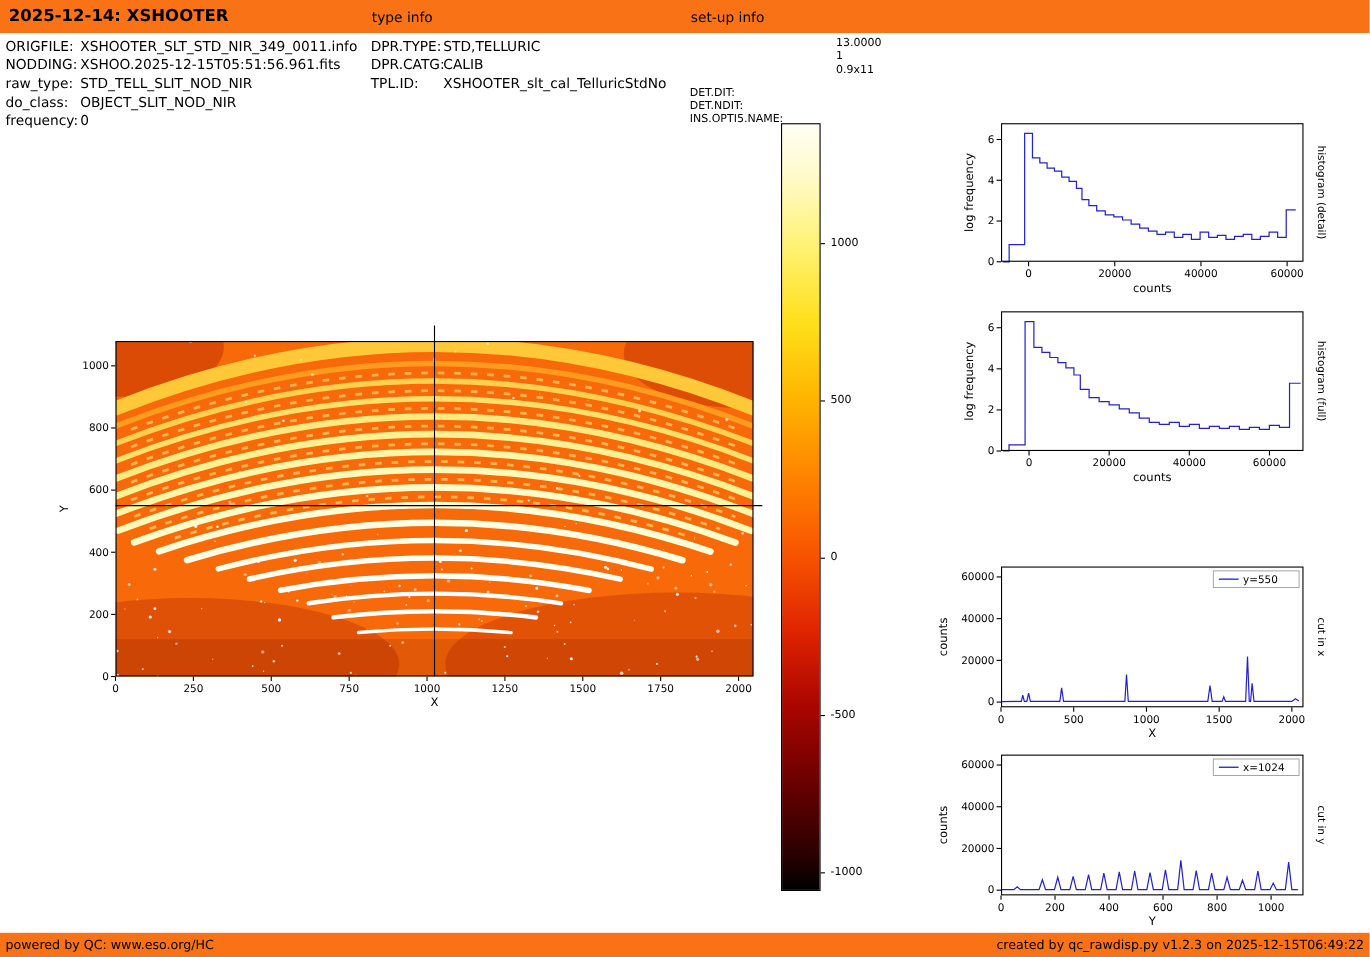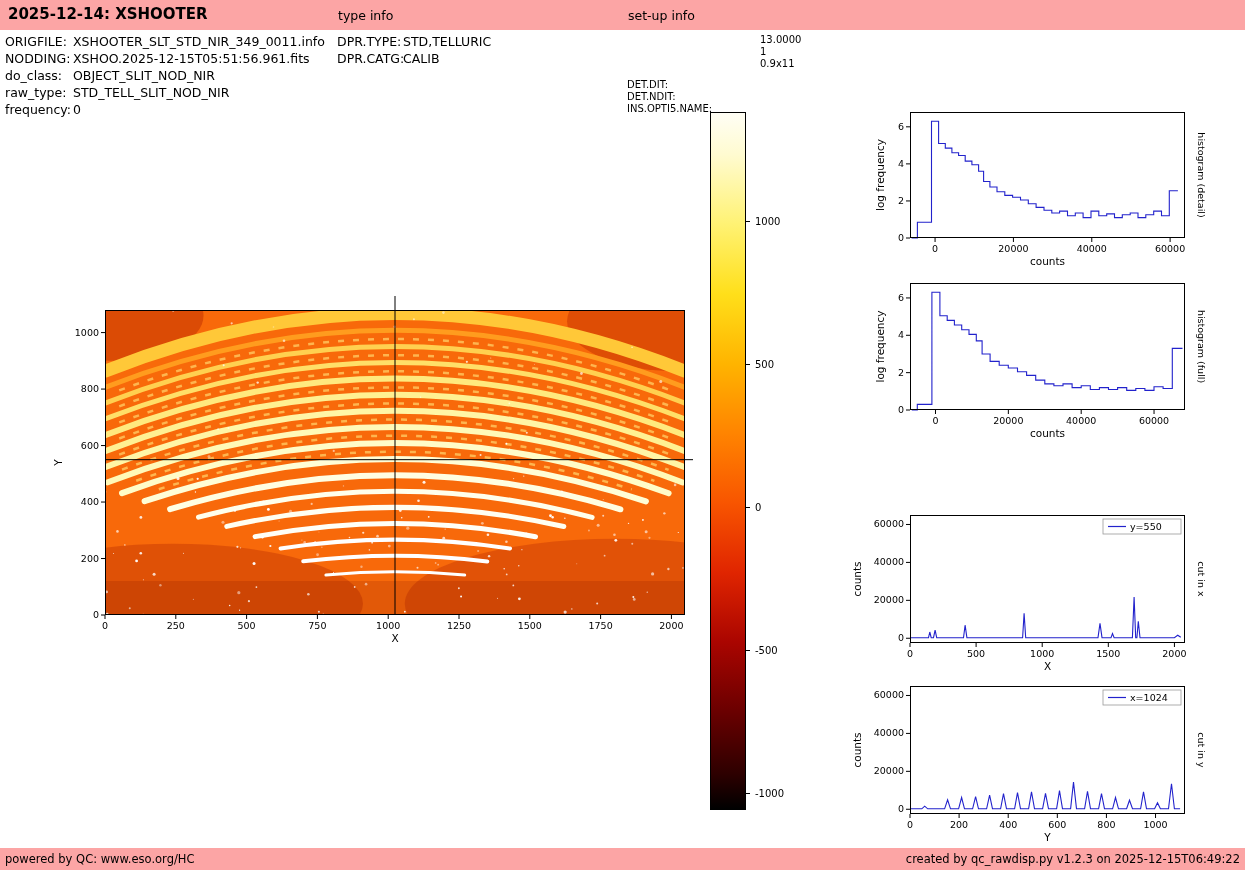--- a/index.html
+++ b/index.html
@@ -1,20 +1,20 @@
 <!DOCTYPE html>
 <html><head>
 <meta charset="utf-8">
 <style>
   html,body{margin:0;padding:0;}
   body{
     width:1245px;height:870px;position:relative;background:#ffffff;
     font-family:"DejaVu Sans",sans-serif;color:#000;overflow:hidden;
   }
-  .band{position:absolute;left:0;width:100%;background:#fca5a5;}
+  .band{position:absolute;left:0;width:100%;background:#f97316;}
   #header-bar{top:0;height:30px;}
   #footer-bar{bottom:0;height:22px;}
   .title{position:absolute;left:8px;top:5px;font-size:15px;font-weight:bold;white-space:nowrap;}
   .section-h{position:absolute;top:8px;font-size:12.5px;white-space:nowrap;}
   .meta{position:absolute;font-size:12.5px;}
   .mrow{display:flex;height:17px;line-height:17px;white-space:nowrap;}
   .ml{display:inline-block;}
   .meta.c1 .ml{width:68px;}
   .meta.c2 .ml{width:66px;}
   .meta.c3{font-size:10px;}
@@ -43,41 +43,45 @@
 <div class="meta c1" style="left:5px;top:33px">
   <div class="mrow">
     <span class="ml">ORIGFILE:</span>
     <span class="mv">XSHOOTER_SLT_STD_NIR_349_0011.info</span>
   </div>
   <div class="mrow">
     <span class="ml">NODDING:</span>
     <span class="mv">XSHOO.2025-12-15T05:51:56.961.fits</span>
   </div>
   <div class="mrow">
+    <span class="ml">raw_type:</span>
+    <span class="mv">STD_TELL_SLIT_NOD_NIR</span>
+  </div>
+  <div class="mrow">
     <span class="ml">do_class:</span>
     <span class="mv">OBJECT_SLIT_NOD_NIR</span>
   </div>
   <div class="mrow">
-    <span class="ml">raw_type:</span>
-    <span class="mv">STD_TELL_SLIT_NOD_NIR</span>
-  </div>
-  <div class="mrow">
     <span class="ml">frequency:</span>
     <span class="mv">0</span>
   </div>
 </div>
 
 <div class="meta c2" style="left:337px;top:33px">
   <div class="mrow">
     <span class="ml">DPR.TYPE:</span>
     <span class="mv">STD,TELLURIC</span>
   </div>
   <div class="mrow">
     <span class="ml">DPR.CATG:</span>
     <span class="mv">CALIB</span>
+  </div>
+  <div class="mrow">
+    <span class="ml">TPL.ID:</span>
+    <span class="mv">XSHOOTER_slt_cal_TelluricStdNo</span>
   </div>
 </div>
 
 <div class="meta c3" style="left:627px;top:34px">
   <div class="mrow">
     <span class="ml">DET.DIT:</span>
     <span class="mv">13.0000</span>
   </div>
   <div class="mrow">
     <span class="ml">DET.NDIT:</span>

